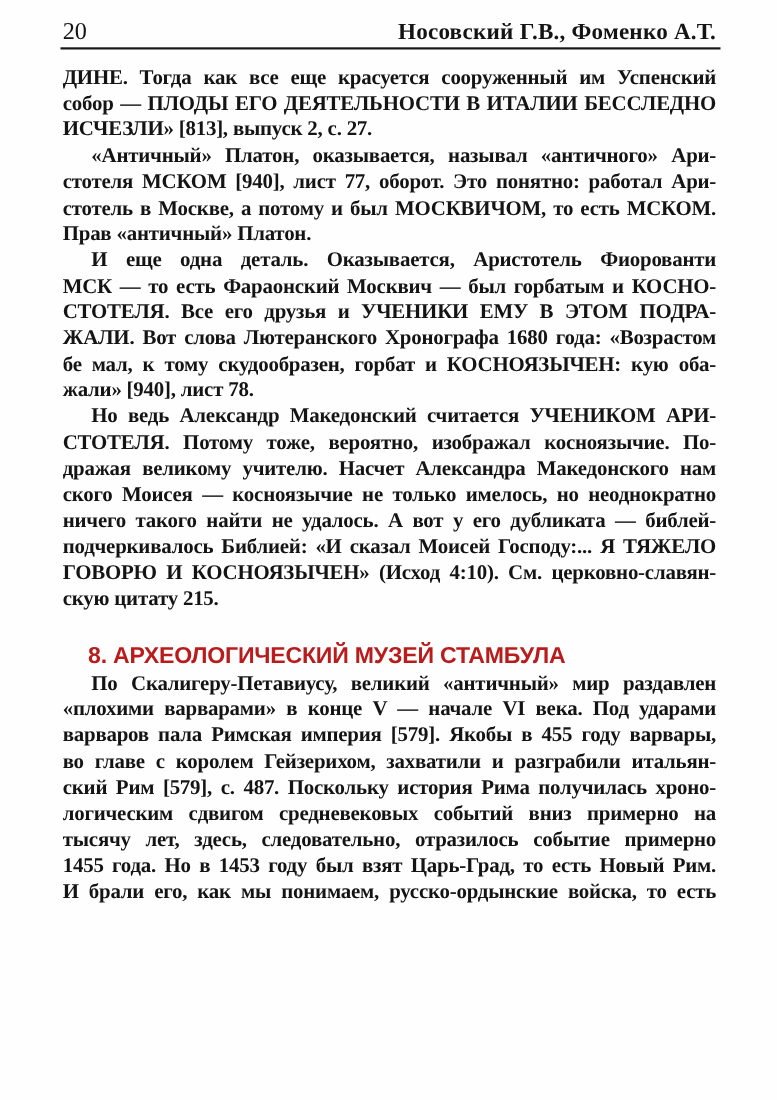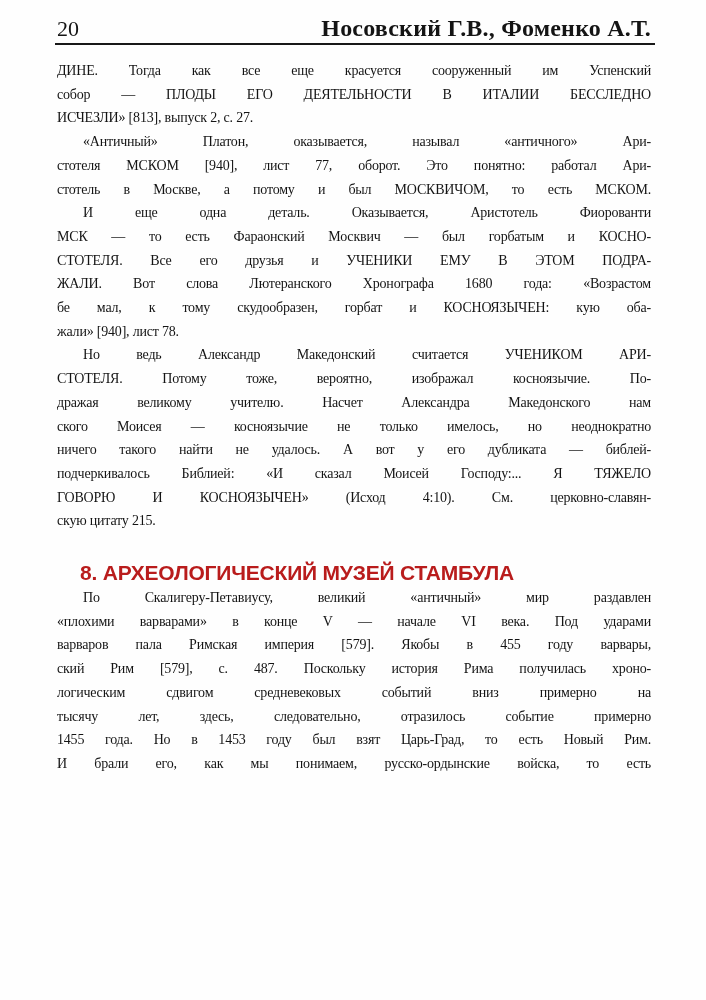--- a/index.html
+++ b/index.html
@@ -24,45 +24,46 @@
     display: flex;
     justify-content: space-between;
     align-items: baseline;
     font-family: "Liberation Serif", "DejaVu Serif", serif;
   }
   .page-number {
     font-size: 22px;
     font-weight: normal;
   }
   .header-authors {
-    font-size: 24px;
+    font-size: 21px;
     font-weight: bold;
     letter-spacing: 0.2px;
   }
   .header-rule {
     position: absolute;
     left: 55px;
     width: 600px;
     top: 43px;
     height: 2px;
     background: #181818;
   }
   
   .page-body {
     position: absolute;
     left: 57px;
     width: 594px;
     top: 59px;
   }
   .paragraph {
     font-family: "Liberation Serif", "DejaVu Serif", serif;
-    font-size: 14px;
+    font-size: 19px;
     line-height: 23.7px;
     letter-spacing: -0.2px;
     margin: 0;
+    font-weight: bold;
   }
   .line {
     text-align: justify;
     text-align-last: justify;
   }
   .line-indent {
     text-indent: 26px;
   }
   .line-last {
     text-align-last: left;
@@ -106,20 +107,21 @@
   <div class="page-body">
       <div class="paragraph">
         <div class="line">ДИНЕ. Тогда как все еще красуется сооруженный им Успенский</div>
         <div class="line">собор — ПЛОДЫ ЕГО ДЕЯТЕЛЬНОСТИ В ИТАЛИИ БЕССЛЕДНО</div>
         <div class="line line-last">ИСЧЕЗЛИ» [813], выпуск 2, с. 27.</div>
       </div>
       <div class="paragraph">
         <div class="line line-indent">«Античный» Платон, оказывается, называл «античного» Ари-</div>
         <div class="line">стотеля МСКОМ [940], лист 77, оборот. Это понятно: работал Ари-</div>
         <div class="line">стотель в Москве, а потому и был МОСКВИЧОМ, то есть МСКОМ.</div>
+        <div class="line line-last">Прав «античный» Платон.</div>
       </div>
       <div class="paragraph">
         <div class="line line-indent">И еще одна деталь. Оказывается, Аристотель Фиорованти</div>
         <div class="line">МСК — то есть Фараонский Москвич — был горбатым и КОСНО-</div>
         <div class="line">СТОТЕЛЯ. Все его друзья и УЧЕНИКИ ЕМУ В ЭТОМ ПОДРА-</div>
         <div class="line">ЖАЛИ. Вот слова Лютеранского Хронографа 1680 года: «Возрастом</div>
         <div class="line">бе мал, к тому скудообразен, горбат и КОСНОЯЗЫЧЕН: кую оба-</div>
         <div class="line line-last">жали» [940], лист 78.</div>
       </div>
       <div class="paragraph">
@@ -130,20 +132,21 @@
         <div class="line">ничего такого найти не удалось. А вот у его дубликата — библей-</div>
         <div class="line">подчеркивалось Библией: «И сказал Моисей Господу:... Я ТЯЖЕЛО</div>
         <div class="line">ГОВОРЮ И КОСНОЯЗЫЧЕН» (Исход 4:10). См. церковно-славян-</div>
         <div class="line line-last">скую цитату 215.</div>
       </div>
       <div class="section-heading">8. АРХЕОЛОГИЧЕСКИЙ МУЗЕЙ СТАМБУЛА</div>
       <div class="paragraph">
         <div class="line line-indent">По Скалигеру-Петавиусу, великий «античный» мир раздавлен</div>
         <div class="line">«плохими варварами» в конце V — начале VI века. Под ударами</div>
         <div class="line">варваров пала Римская империя [579]. Якобы в 455 году варвары,</div>
+        <div class="line">во главе с королем Гейзерихом, захватили и разграбили итальян-</div>
         <div class="line">ский Рим [579], с. 487. Поскольку история Рима получилась хроно-</div>
         <div class="line">логическим сдвигом средневековых событий вниз примерно на</div>
         <div class="line">тысячу лет, здесь, следовательно, отразилось событие примерно</div>
         <div class="line">1455 года. Но в 1453 году был взят Царь-Град, то есть Новый Рим.</div>
         <div class="line">И брали его, как мы понимаем, русско-ордынские войска, то есть</div>
       </div>
     </div>
 </div>
 
 </body></html>

